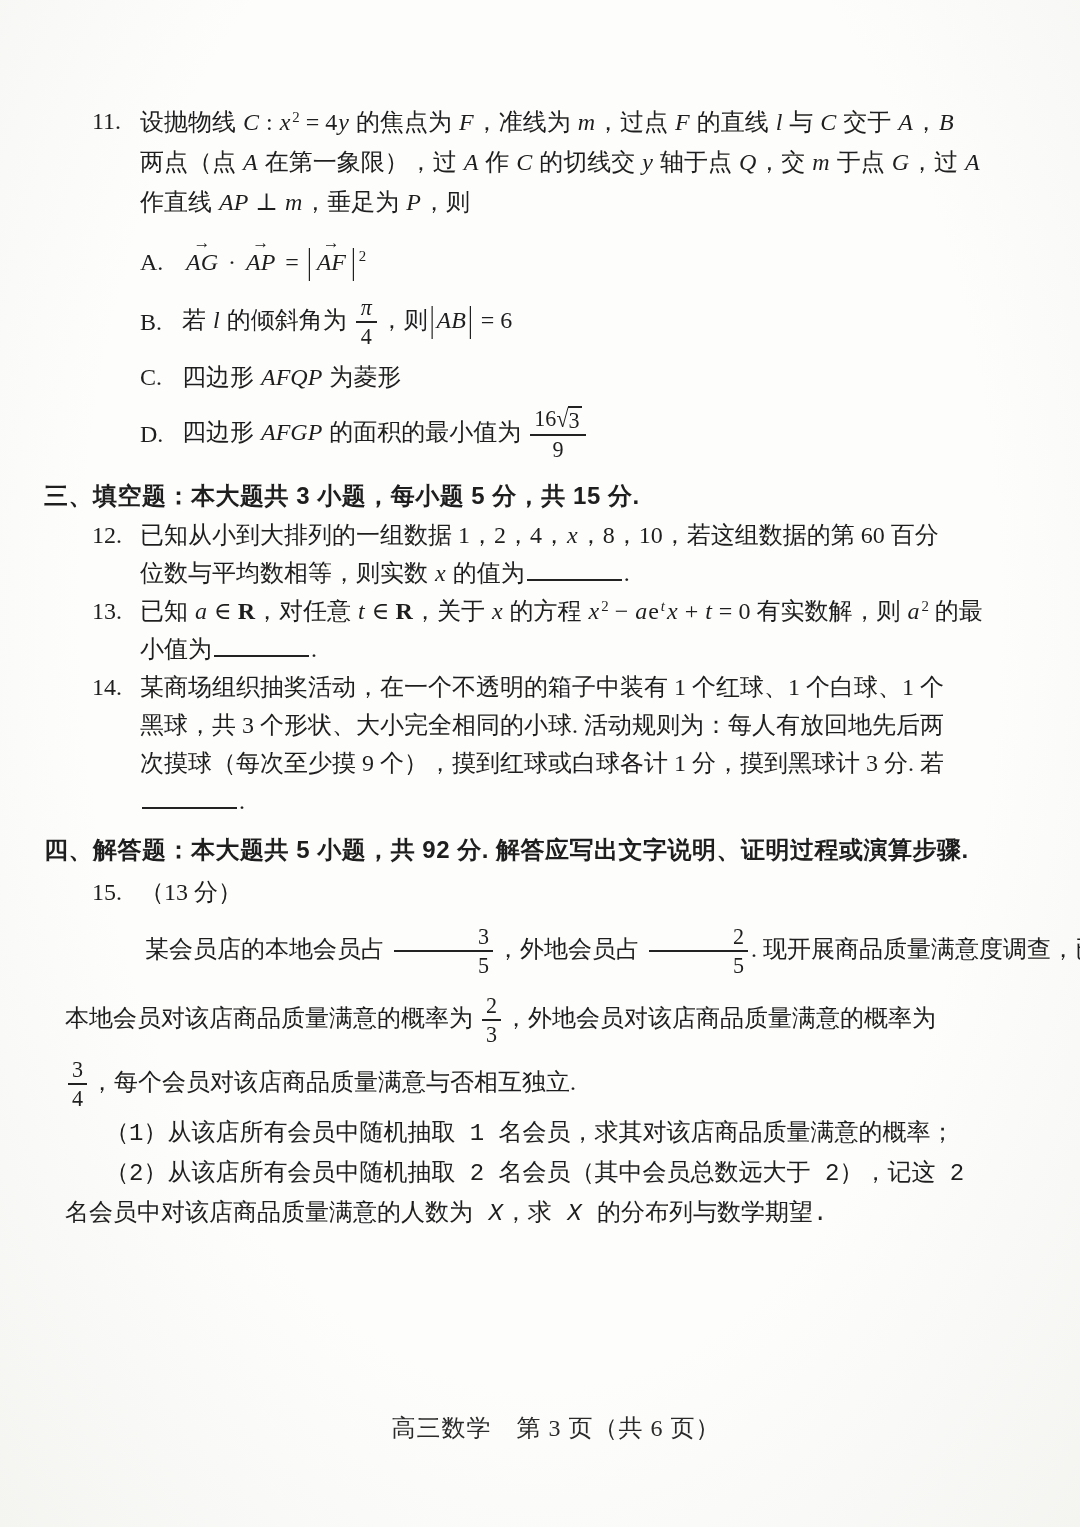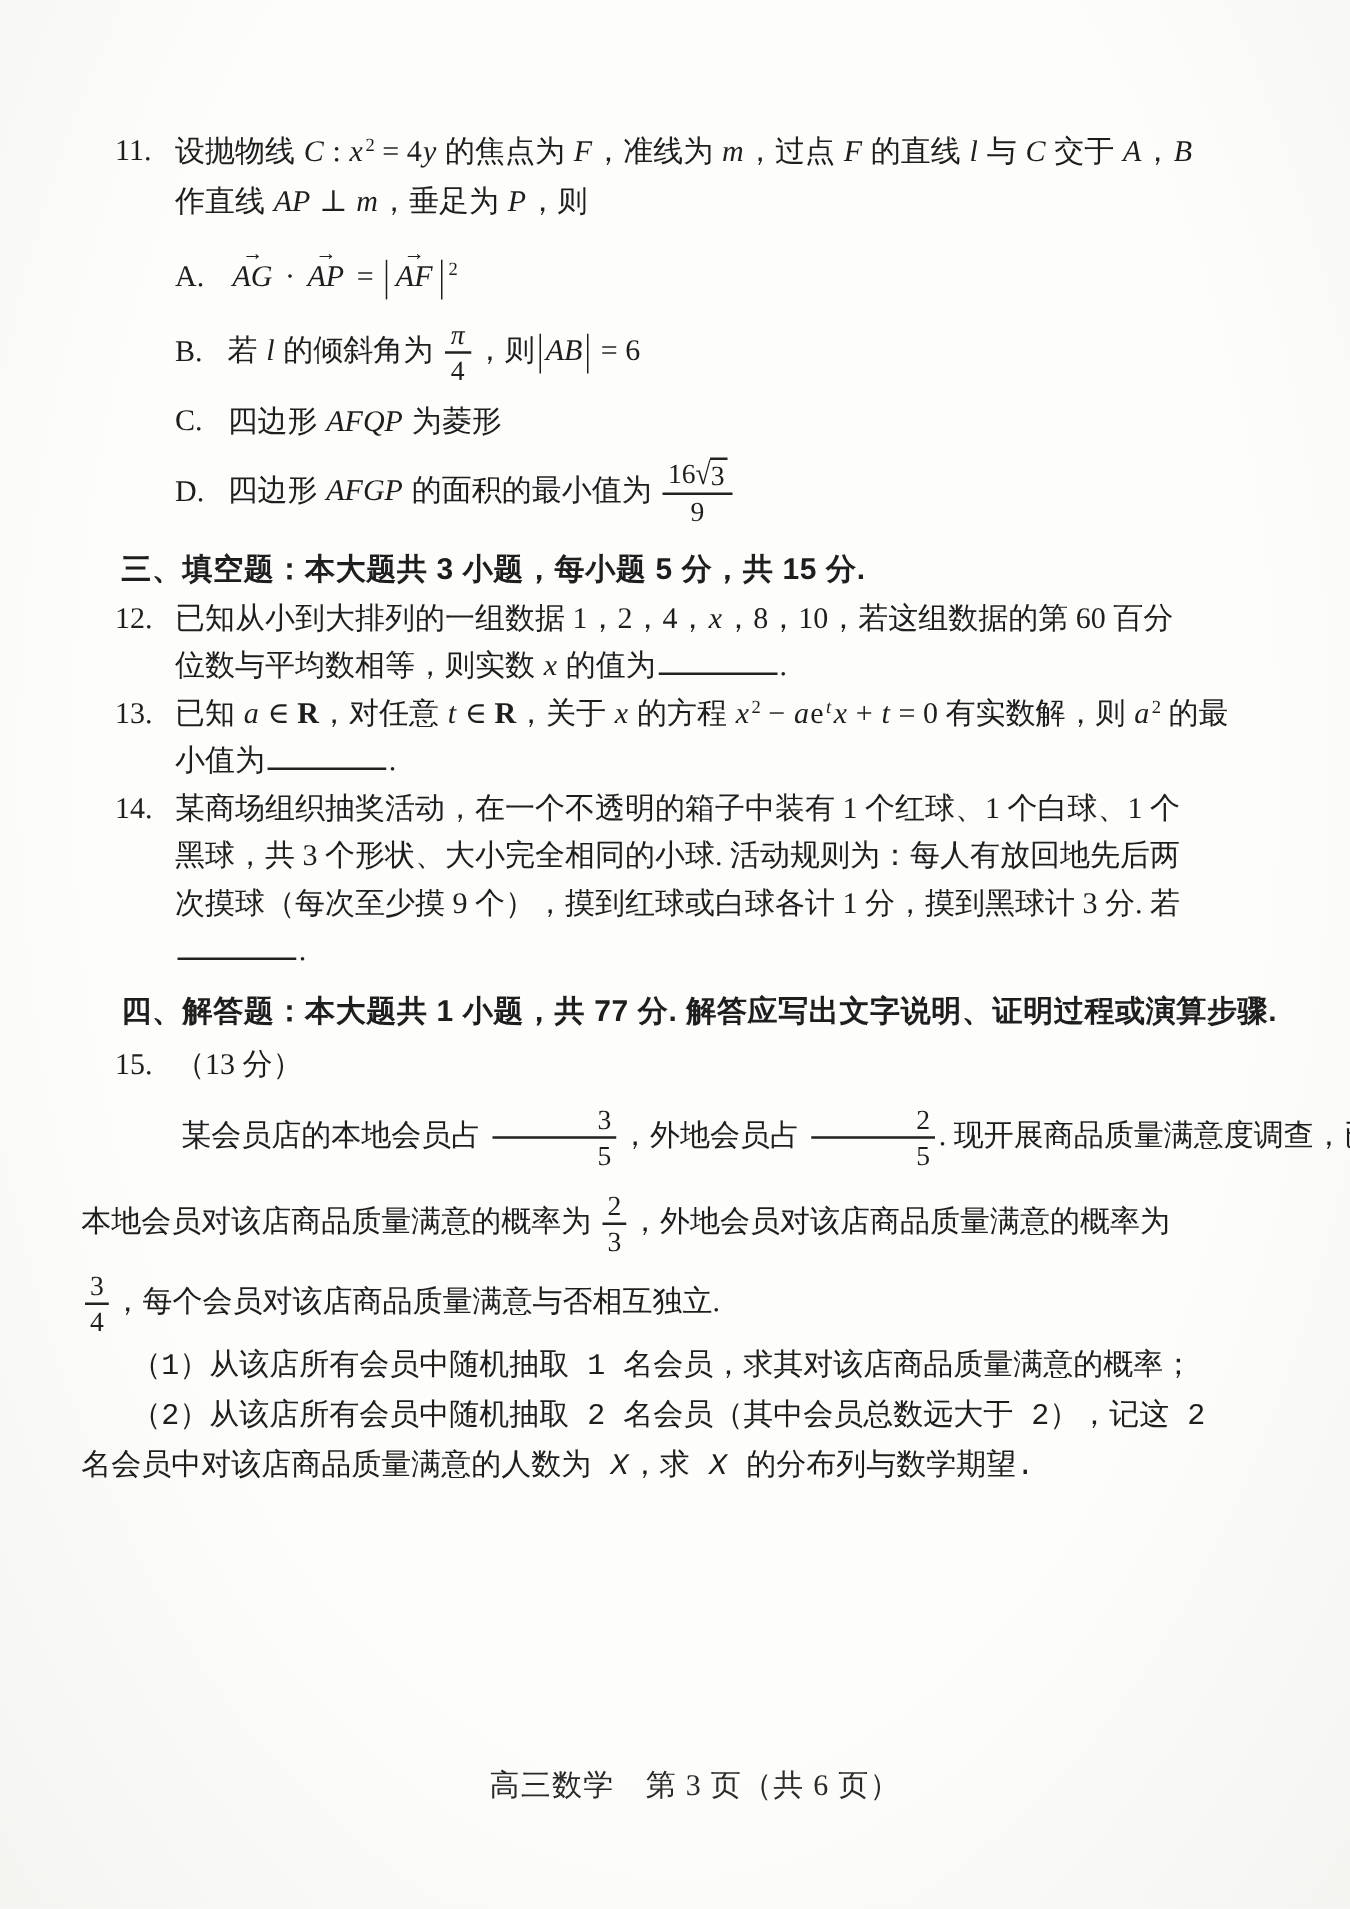--- a/index.html
+++ b/index.html
@@ -13,21 +13,21 @@
   .content { position:absolute; top:102px; left:0; width:940px; }
 
   
   .q { position:relative; margin-left:140px; width:850px; font-size:24px; line-height:38px; }
   .q .qnum { position:absolute; left:-48px; top:0; }
   .qline { white-space:nowrap; }
   .q11 .qline { line-height:40px; }
 
   
   .sec-header {
-    margin-left:97px; width:960px; white-space:nowrap;
+    margin-left:44px; width:960px; white-space:nowrap;
     font-family:"Liberation Sans","DejaVu Sans",sans-serif;
     font-weight:700; font-size:24px; line-height:40px; letter-spacing:0.5px;
   }
   .sec3 { margin-top:6px; }
   .sec4 { margin-top:10px; }
 
   
   .opts { margin-left:140px; font-size:24px; }
   .opt { display:flex; align-items:center; white-space:nowrap; }
   .opt-label { width:42px; flex:0 0 42px; }
@@ -69,20 +69,21 @@
 </style>
 </head>
 <body>
 
 <div class="page">
   <div class="content">
 
     <div class="q q11">
       <span class="qnum">11.</span>
       <div class="qline">设抛物线 <span class="mi">C</span> : <span class="mi">x</span><span class="sup">2</span> = 4<span class="mi">y</span> 的焦点为 <span class="mi">F</span>，准线为 <span class="mi">m</span>，过点 <span class="mi">F</span> 的直线 <span class="mi">l</span> 与 <span class="mi">C</span> 交于 <span class="mi">A</span>，<span class="mi">B</span></div>
+      <div class="qline">两点（点 <span class="mi">A</span> 在第一象限），过 <span class="mi">A</span> 作 <span class="mi">C</span> 的切线交 <span class="mi">y</span> 轴于点 <span class="mi">Q</span>，交 <span class="mi">m</span> 于点 <span class="mi">G</span>，过 <span class="mi">A</span></div>
       <div class="qline">作直线 <span class="mi">AP</span> ⊥ <span class="mi">m</span>，垂足为 <span class="mi">P</span>，则</div>
     </div>
 
     <div class="opts">
       <div class="opt opt-a">
         <span class="opt-label">A.</span>
         <span class="opt-body"><span class="vec"><span class="vec-arrow">→</span><span class="mi">AG</span></span> · <span class="vec"><span class="vec-arrow">→</span><span class="mi">AP</span></span> = <span class="abs">
               <span class="vbar">|</span>
               <span class="abs-in"><span class="vec"><span class="vec-arrow">→</span><span class="mi">AF</span></span></span>
               <span class="vbar">|</span>
@@ -130,21 +131,21 @@
     </div>
 
     <div class="q">
       <span class="qnum">14.</span>
       <div class="qline">某商场组织抽奖活动，在一个不透明的箱子中装有 1 个红球、1 个白球、1 个</div>
       <div class="qline">黑球，共 3 个形状、大小完全相同的小球. 活动规则为：每人有放回地先后两</div>
       <div class="qline">次摸球（每次至少摸 9 个），摸到红球或白球各计 1 分，摸到黑球计 3 分. 若</div>
       <div class="qline"><span class="blank" style="width: 95px;"></span>.</div>
     </div>
 
-    <div class="sec-header sec4">四、解答题：本大题共 1 小题，共 77 分. 解答应写出文字说明、证明过程或演算步骤.</div>
+    <div class="sec-header sec4">四、解答题：本大题共 5 小题，共 92 分. 解答应写出文字说明、证明过程或演算步骤.</div>
 
     <div class="q" style="line-height:40px; margin-top:2px;">
       <span class="qnum">15.</span>
       <div class="qline">（13 分）</div>
     </div>
 
     <div class="para">
       <div class="pline tall1 indent-80">某会员店的本地会员占 <span class="frac">
             <span class="fnum">3</span>
             <span class="fden">5</span>

